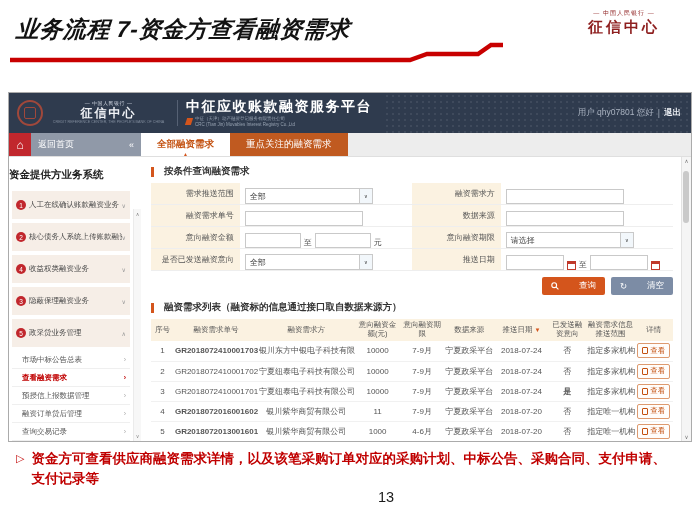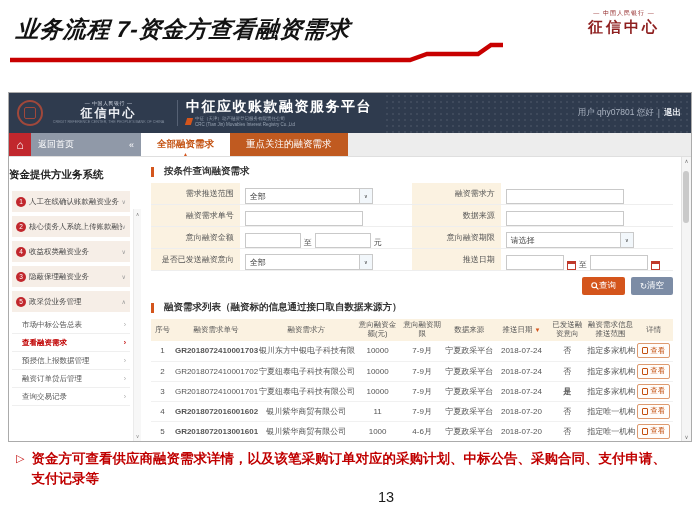--- a/index.html
+++ b/index.html
@@ -39,21 +39,21 @@
   .back-bar{width:110px;background:#9099A8;color:#FFF;font-size:9px;display:flex;align-items:center;justify-content:space-between;padding:0 7px}
   .tab{display:flex;align-items:center;justify-content:flex-end;font-size:9.5px;padding:6px 16px;position:relative;cursor:default}
   .tab-active{background:#FFF;color:#C3500F;font-weight:bold}
   .tab-caret{position:absolute;bottom:-1px;left:50%;transform:translateX(-50%);font-size:5px;color:#D4551C;line-height:1}
   .tab-hot{background:#C05A20;color:#FFF}
 
   
   .app-body{flex:1;display:flex;min-height:0;background:#F2F2F2}
   .sidebar{width:132px;background:#FFF;position:relative;padding:6px 0 0;flex:none;overflow:hidden}
   .sb-title{font-size:10.5px;font-weight:bold;color:#222;text-align:left;margin:5px 0 9px}
-  .sb-item{background:#F6EEE7;height:21px;margin:0 11px 4px 3px;display:flex;align-items:center;padding:0 4px}
+  .sb-item{background:#F6EEE7;height:28px;margin:0 11px 4px 3px;display:flex;align-items:center;padding:0 4px}
   .sb-num{width:10px;height:10px;border-radius:50%;background:#C1272D;color:#FFF;font-size:6.5px;display:flex;align-items:center;justify-content:center;margin-right:3px;flex:none}
   .sb-label{font-size:7.5px;color:#4A4A4A;white-space:nowrap;overflow:hidden}
   .sb-caret{margin-left:auto;font-size:6px;color:#999;flex:none}
   .sb-sub{margin:2px 11px 0 3px}
   .sb-subitem{height:18px;display:flex;align-items:center;border-bottom:1px solid #EFEFEF;padding:0 4px 0 10px;font-size:7.5px;color:#555}
   .sb-subitem .arrow{margin-left:auto;color:#AAA;font-size:7px}
   .sb-active{color:#C00000;font-weight:bold}
   .sb-active .arrow{color:#C00000}
   .sb-scroll{position:absolute;right:0;top:52px;bottom:0;width:8px;background:#F7F7F7;border-left:1px solid #EBEBEB;display:flex;flex-direction:column;justify-content:space-between;align-items:center;padding:2px 0;font-size:5px;color:#888}
 
@@ -66,21 +66,21 @@
   .frow{display:grid;grid-template-columns:17% 33% 17% 33%;height:22px;border-bottom:1px solid #EEE}
   .flabel{background:#FBF2E1;display:flex;align-items:center;justify-content:flex-end;padding-right:6px;font-size:8px;color:#555;white-space:nowrap}
   .ffield{display:flex;align-items:flex-end;padding-left:5px;gap:3px;background:#FFF;font-size:8px;color:#555}
   .inp{height:15px;border:1px solid #C9C9C9;background:#FFF;width:118px;font-size:8px;padding:0 2px}
   .inp.sm{width:56px}
   .inp.date{width:58px}
   .sel{width:128px;height:16px;border:1px solid #C9C9C9;background:#FFF;display:flex;align-items:center;justify-content:space-between;font-size:8px;color:#444;padding-left:4px}
   .dd{width:13px;height:100%;border-left:1px solid #C9C9C9;background:#F2F7FB;display:flex;align-items:center;justify-content:center;font-size:5px;color:#333}
   .cal{width:9px;height:9px;border:1px solid #C0392B;border-top:3px solid #C0392B;background:#FFF;flex:none}
   .btns{display:flex;justify-content:flex-end;gap:6px;margin:6px 0}
-  .btn{display:flex;align-items:center;gap:0;font-size:8.5px;color:#FFF;padding:3px 9px;border-radius:2px;border:none}
+  .btn{display:flex;align-items:center;gap:20px;font-size:8.5px;color:#FFF;padding:3px 9px;border-radius:2px;border:none}
   .btn-q{background:#D4551C}
   .btn-c{background:#7C8CA5}
 
   
   .tbl{width:100%;border-collapse:collapse;table-layout:fixed}
   .tbl th{background:#FBF2E1;color:#555;font-weight:normal;font-size:7.5px;height:22px;padding:0 1px;line-height:1.15}
   .tbl td{height:20px;text-align:center;color:#555;font-size:8px;border-bottom:1px solid #F1F1F1;background:#FFF;white-space:nowrap;overflow:hidden;padding:0 1px}
   .ono{font-weight:bold;color:#1F3A63}
   .ono-dim{color:#8A97AB;font-weight:normal}
   .dem{color:#2E6DA4}

